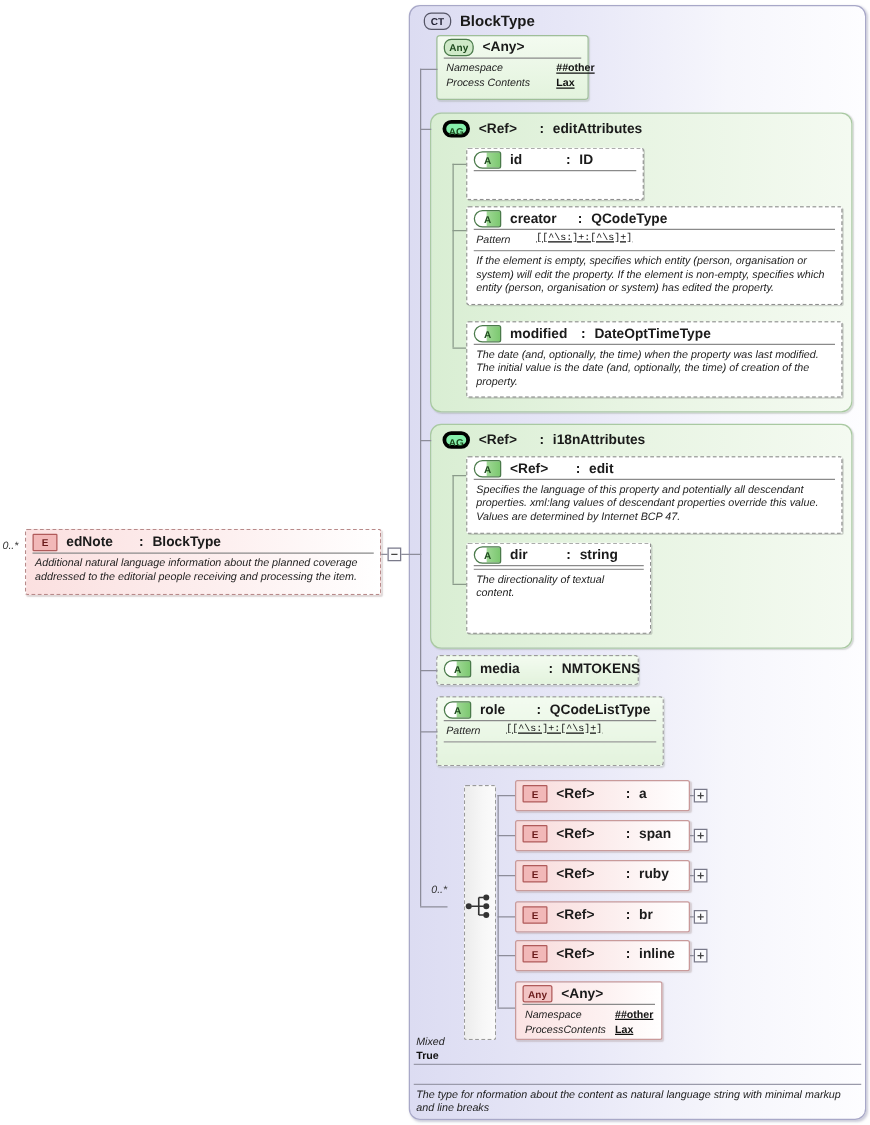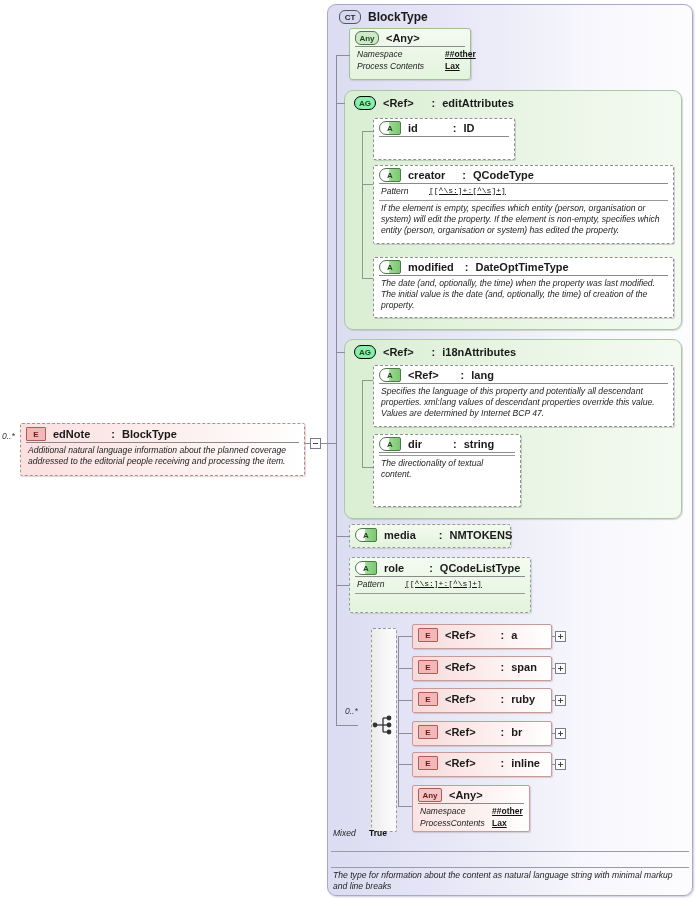--- a/index.html
+++ b/index.html
@@ -29,21 +29,21 @@
   }
   
   .badge-ct {
     border: 1px solid #555566;
     border-radius: 6px;
     background: #d8d8ec;
     color: #222233;
   }
   
   .badge-ag {
-    border: 1px solid #000000;
+    border: 3px solid #000000;
     border-radius: 7px;
     background: #86efac;
     color: #1d4a1d;
   }
   
   .badge-a {
     border: 1px solid #4a7a4a;
     border-radius: 7px 2px 2px 7px;
     background: linear-gradient(to right,#ffffff 0%,#ffffff 45%,#9ed894 48%,#7cc870 100%);
     color: #1d4a1d;
@@ -340,21 +340,21 @@
 
   <div class="ln-v g" style="left:362px; top:380px; height:87px;"></div>
   <div class="ln-h g" style="left:362px; top:380px; width:11px;"></div>
   <div class="ln-h g" style="left:362px; top:467px; width:11px;"></div>
 
   <div class="attr-card" style="left:373px; top:365px; width:301px; height:62px;">
     <div class="title-row" style="padding-top:2px;padding-bottom:1px;">
       <span class="badge badge-a">A</span>
       <span class="nm">&lt;Ref&gt;</span>
       <span class="nm-sep" style="margin-left:15px">:</span>
-      <span class="nm-type">lang</span>
+      <span class="nm-type">edit</span>
     </div>
     <div class="hr"></div>
     <div class="desc">Specifies the language of this property and potentially all descendant properties. xml:lang values of descendant properties override this value. Values are determined by Internet BCP 47.</div>
   </div>
 
   <div class="attr-card" style="left:373px; top:434px; width:148px; height:73px;">
     <div class="title-row" style="padding-top:2px;padding-bottom:1px;">
       <span class="badge badge-a">A</span>
       <span class="nm">dir</span>
       <span class="nm-sep" style="margin-left:24px">:</span>
@@ -486,21 +486,21 @@
       <span class="facet-k" style="width:72px">Namespace</span>
       <span class="facet-v">##other</span>
     </div>
     <div class="facets" style="padding-top:0;">
       <span class="facet-k" style="width:72px">ProcessContents</span>
       <span class="facet-v">Lax</span>
     </div>
   </div>
 
   <div style="position:absolute;left:331px;top:851px;width:358px;height:1px;background:#9a9aaa;"></div>
-  <div class="footer-facet" style="left:333px; top:828px;">
+  <div class="footer-facet" style="left:333px; top:828px;flex-direction:column;">
     <span style="font-style:italic;color:#222;width:36px;display:inline-block;">Mixed</span>
     <span style="font-weight:bold;color:#111;">True</span>
   </div>
   <div style="position:absolute;left:331px;top:867px;width:358px;height:1px;background:#9a9aaa;"></div>
   <div class="footer-desc" style="left:333px; top:870px; width:352px;">The type for nformation about the content as natural language string with minimal markup and line breaks</div>
 
   <div class="ednote" style="left:20px; top:423px; width:285px; height:53px;">
     <div class="title-row" style="padding-top:3px;padding-bottom:1px;">
       <span class="badge badge-e">E</span>
       <span class="nm">edNote</span>

